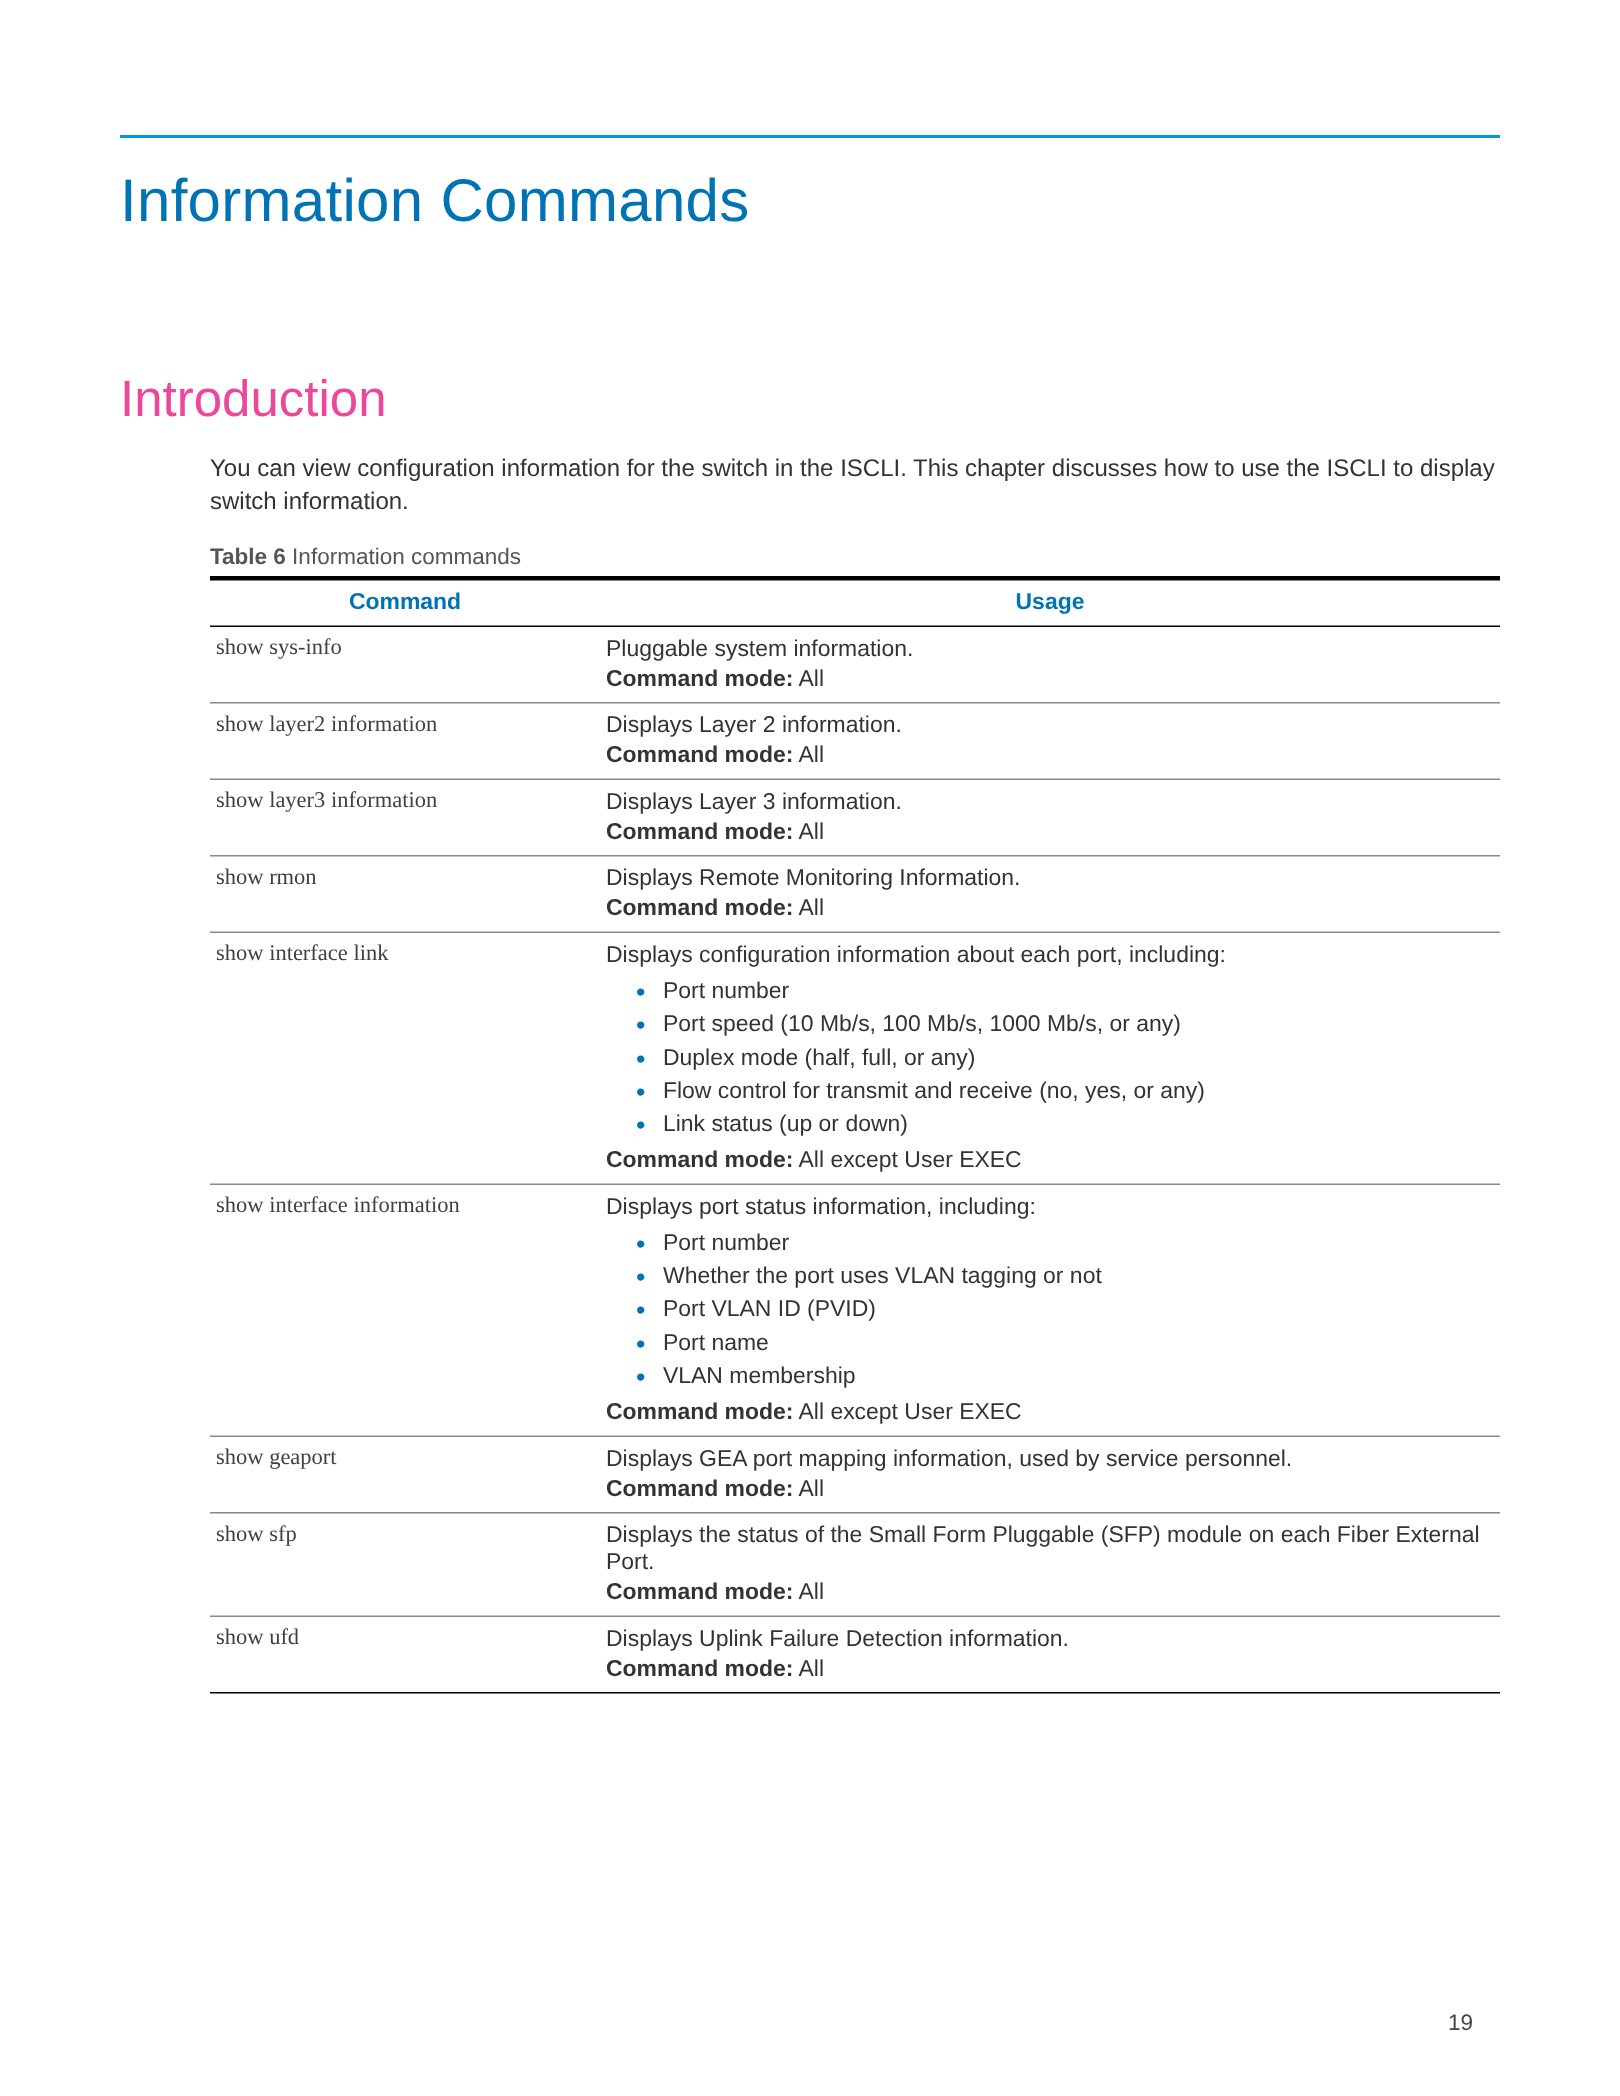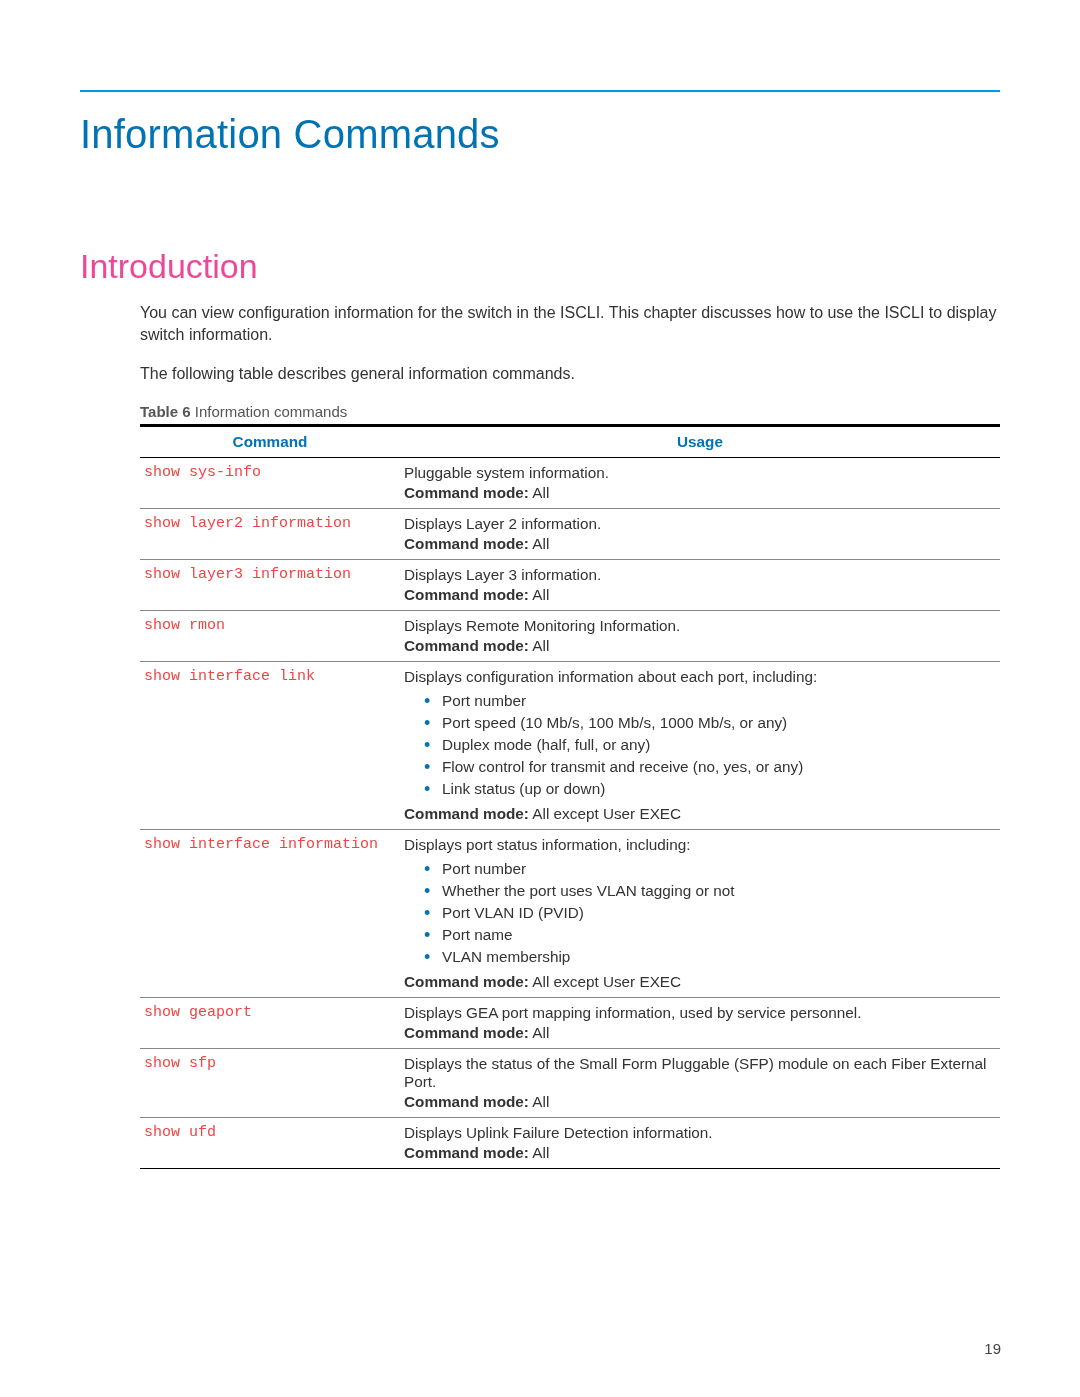--- a/index.html
+++ b/index.html
@@ -60,23 +60,23 @@
   }
   .cmd-table tbody tr td {
     vertical-align: top;
     padding: 6px 4px 6px 4px;
     border-bottom: 1px solid #888;
   }
   .cmd-table tbody tr:last-child td {
     border-bottom: 1.5px solid #000;
   }
   td.cmd-cell {
-    font-family: Liberation Mono, monospace;
+    font-family: Liberation Serif, serif;
     font-size: 15px;
-    color: #ef4444;
+    color: #404040;
     white-space: nowrap;
     width: 260px;
   }
   .usage-desc { display: block; margin-bottom: 2px; }
   .cmd-mode { display: block; }
   .cmd-mode-label { font-weight: bold; }
   ul.port-list {
     list-style: none;
     margin: 4px 0 4px 20px;
     padding: 0;
@@ -91,38 +91,37 @@
     position: absolute;
     left: 0;
     color: #0073b4;
     font-size: 18px;
     line-height: 1;
     top: 2px;
   }
   .page-number {
     position: absolute;
     bottom: 40px;
-    right: 79px;
+    right: 98px;
     font-size: 15px;
     color: #444;
   }
 </style>
 </head>
 <body>
 
 <div class="top-rule"></div>
 
 <h1 class="page-title">Information Commands</h1>
 
 <h2 class="section-title">Introduction</h2>
 
 <div class="body-indent">
 
   <p class="body-text">You can view configuration information for the switch in the ISCLI. This chapter discusses how to use the ISCLI to display switch information.</p>
-  <p class="body-text">The following table describes general information commands.</p>
 
   <div class="table-caption">
     <span class="tbl-label">Table 6</span><span class="tbl-title"> Information commands</span>
   </div>
 
   <table class="cmd-table">
     <thead>
       <tr>
         <th>Command</th>
         <th>Usage</th>

